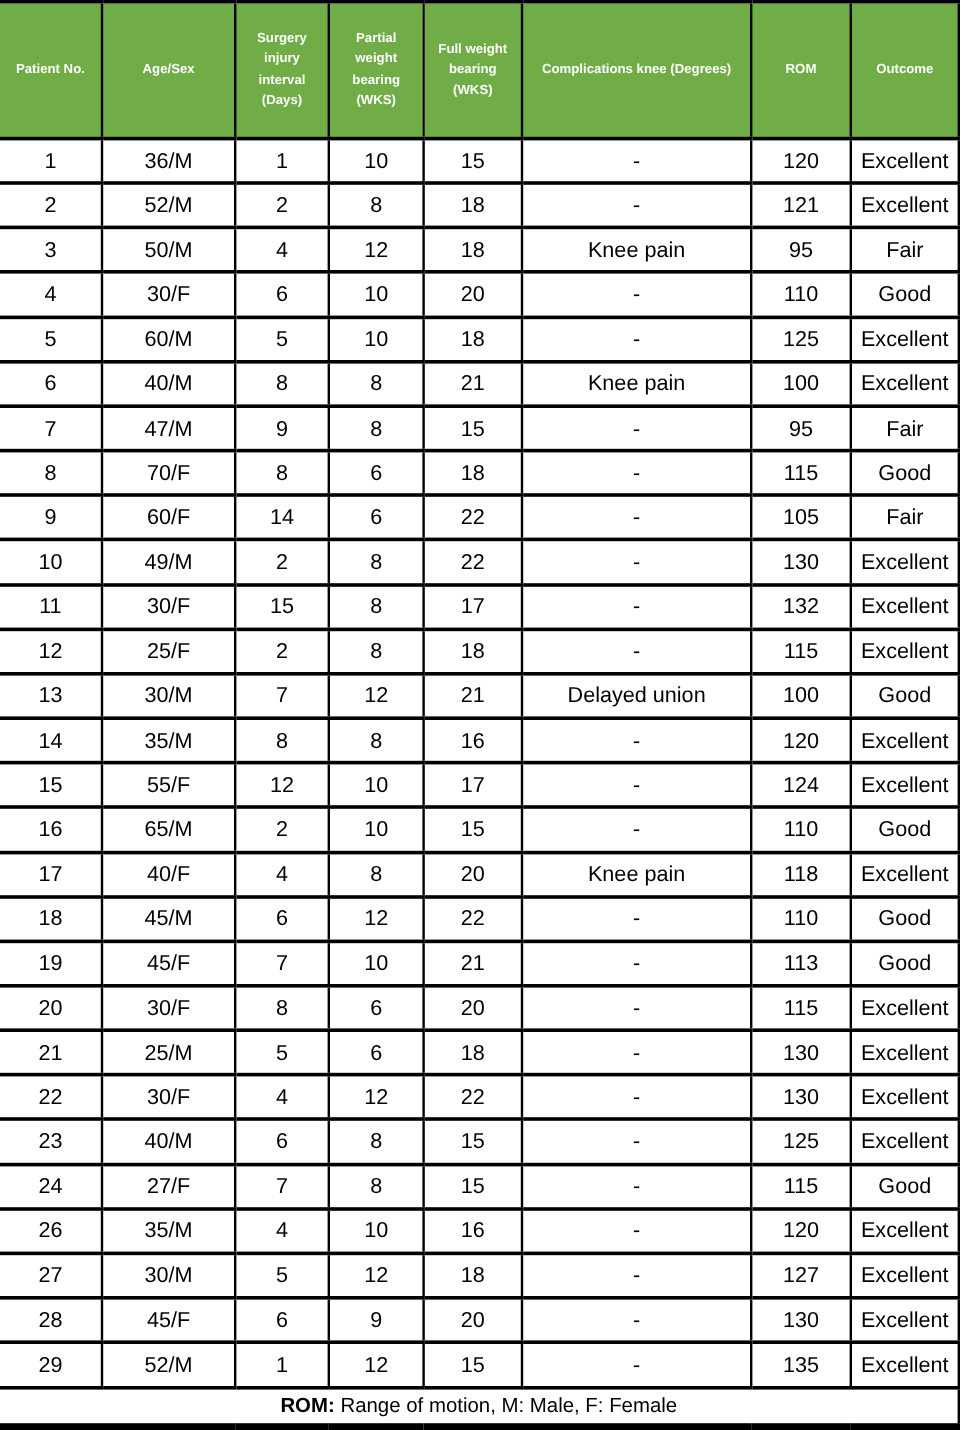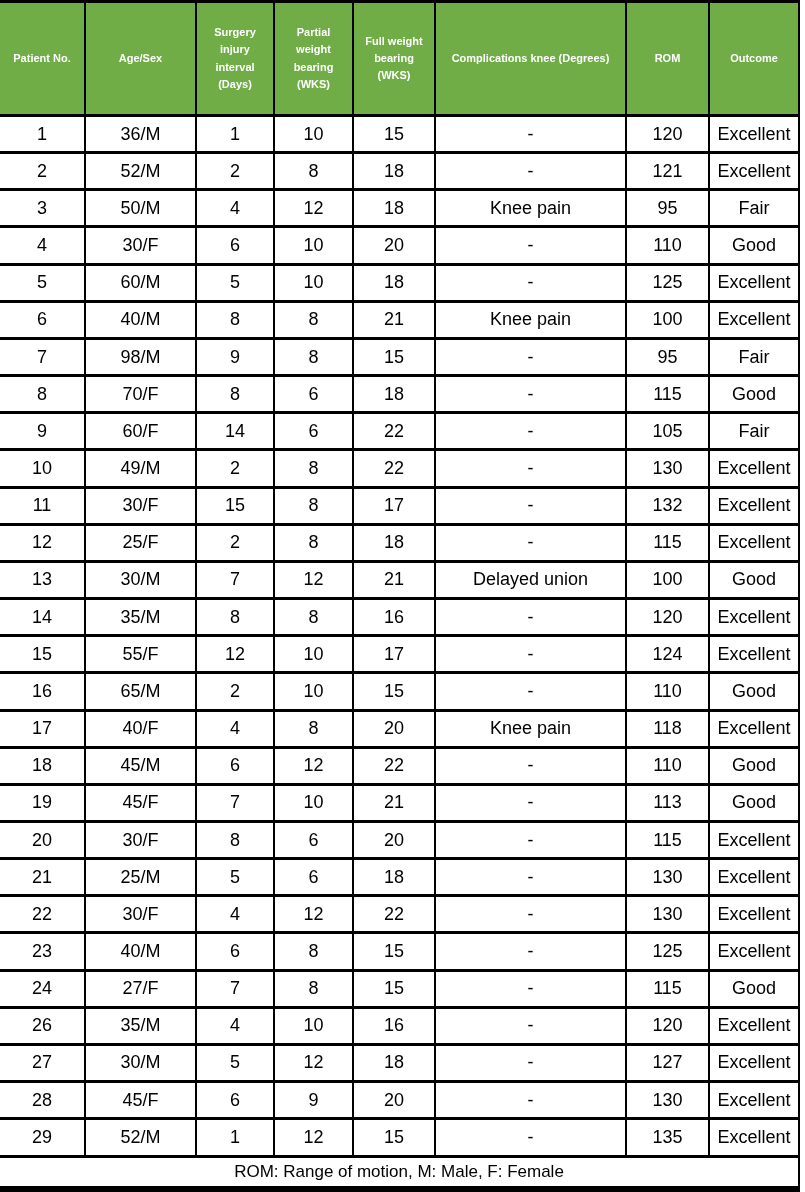--- a/index.html
+++ b/index.html
@@ -45,21 +45,21 @@
     font-size: 18px;
     padding: 0 2px;
     white-space: nowrap;
   }
   td.footnote {
     font-size: 17px;
     height: 33px;
     border-bottom: 6px solid #000;
     white-space: nowrap;
   }
-  .fn-bold { font-weight: 400; margin-top: 41px; }
+  .fn-bold { font-weight: 700; margin-top: 41px; }
 </style>
 </head>
 <body>
 
 <div class="page" style="--header-bg: #70AD47; --header-text: #FFFFFF;">
   <table class="patient-table">
     <colgroup id="colgroup">
         <col style="width: 85px;">
         <col style="width: 111px;">
         <col style="width: 78px;">
@@ -137,21 +137,21 @@
           <td>40/M</td>
           <td>8</td>
           <td>8</td>
           <td>21</td>
           <td>Knee pain</td>
           <td>100</td>
           <td>Excellent</td>
         </tr>
         <tr>
           <td>7</td>
-          <td>98/M</td>
+          <td>47/M</td>
           <td>9</td>
           <td>8</td>
           <td>15</td>
           <td>-</td>
           <td>95</td>
           <td>Fair</td>
         </tr>
         <tr>
           <td>8</td>
           <td>70/F</td>

